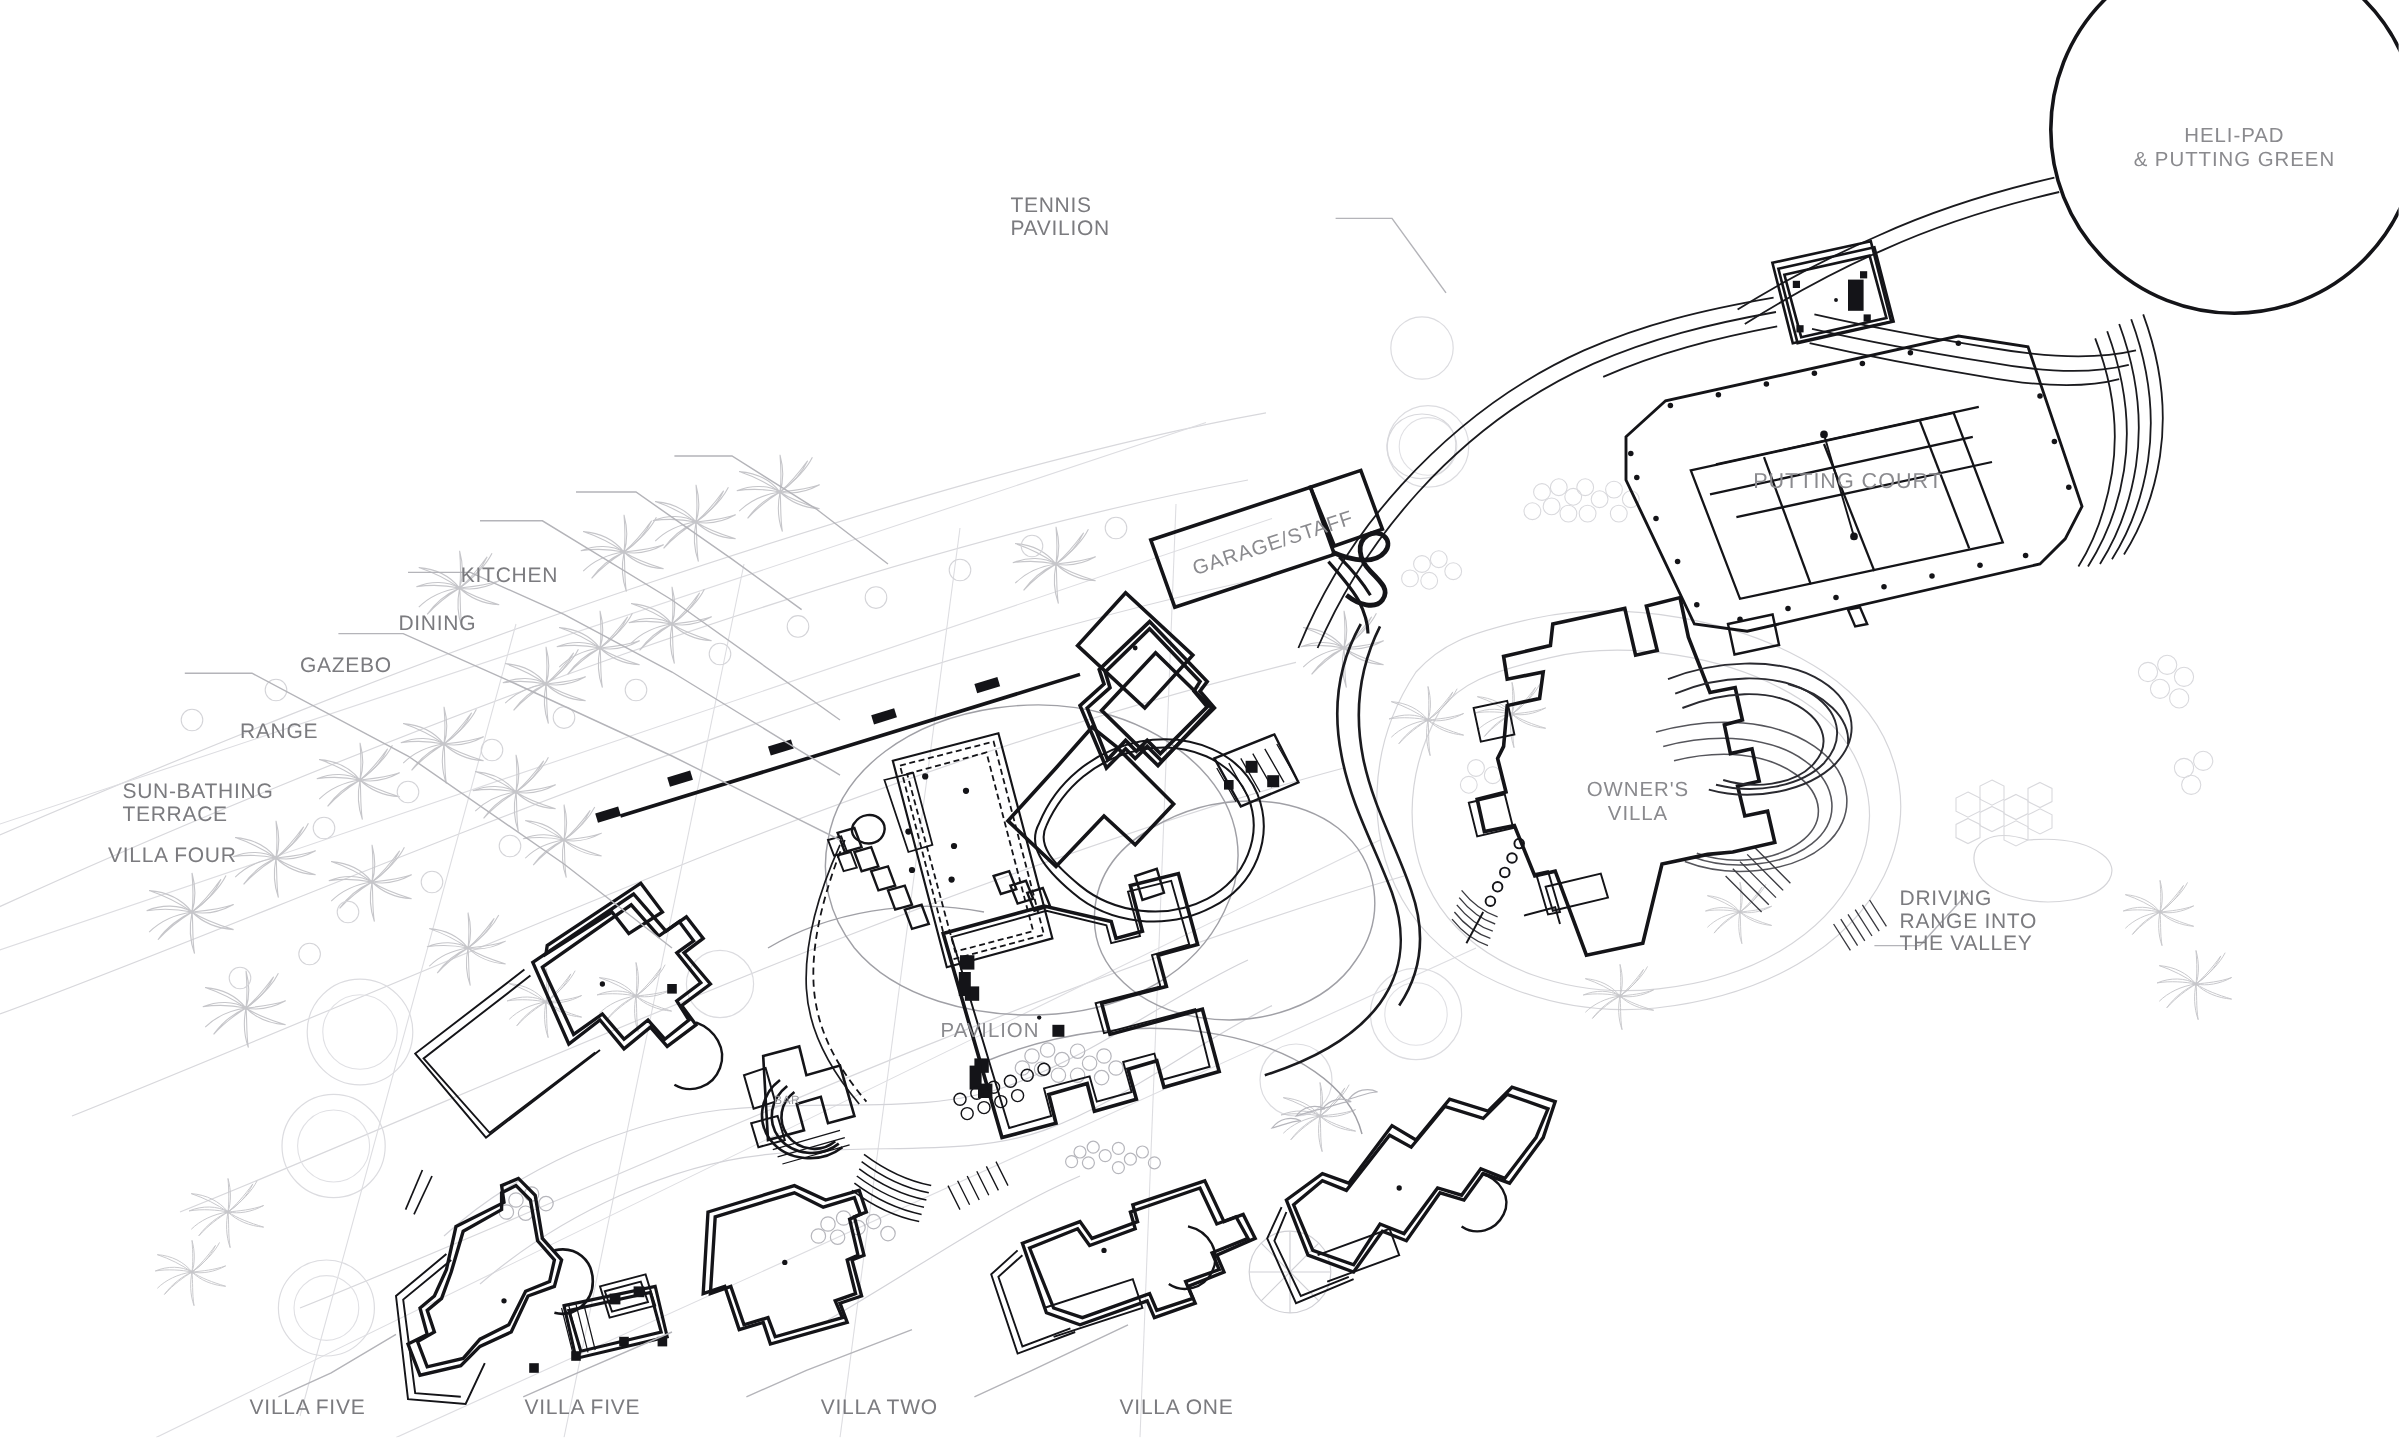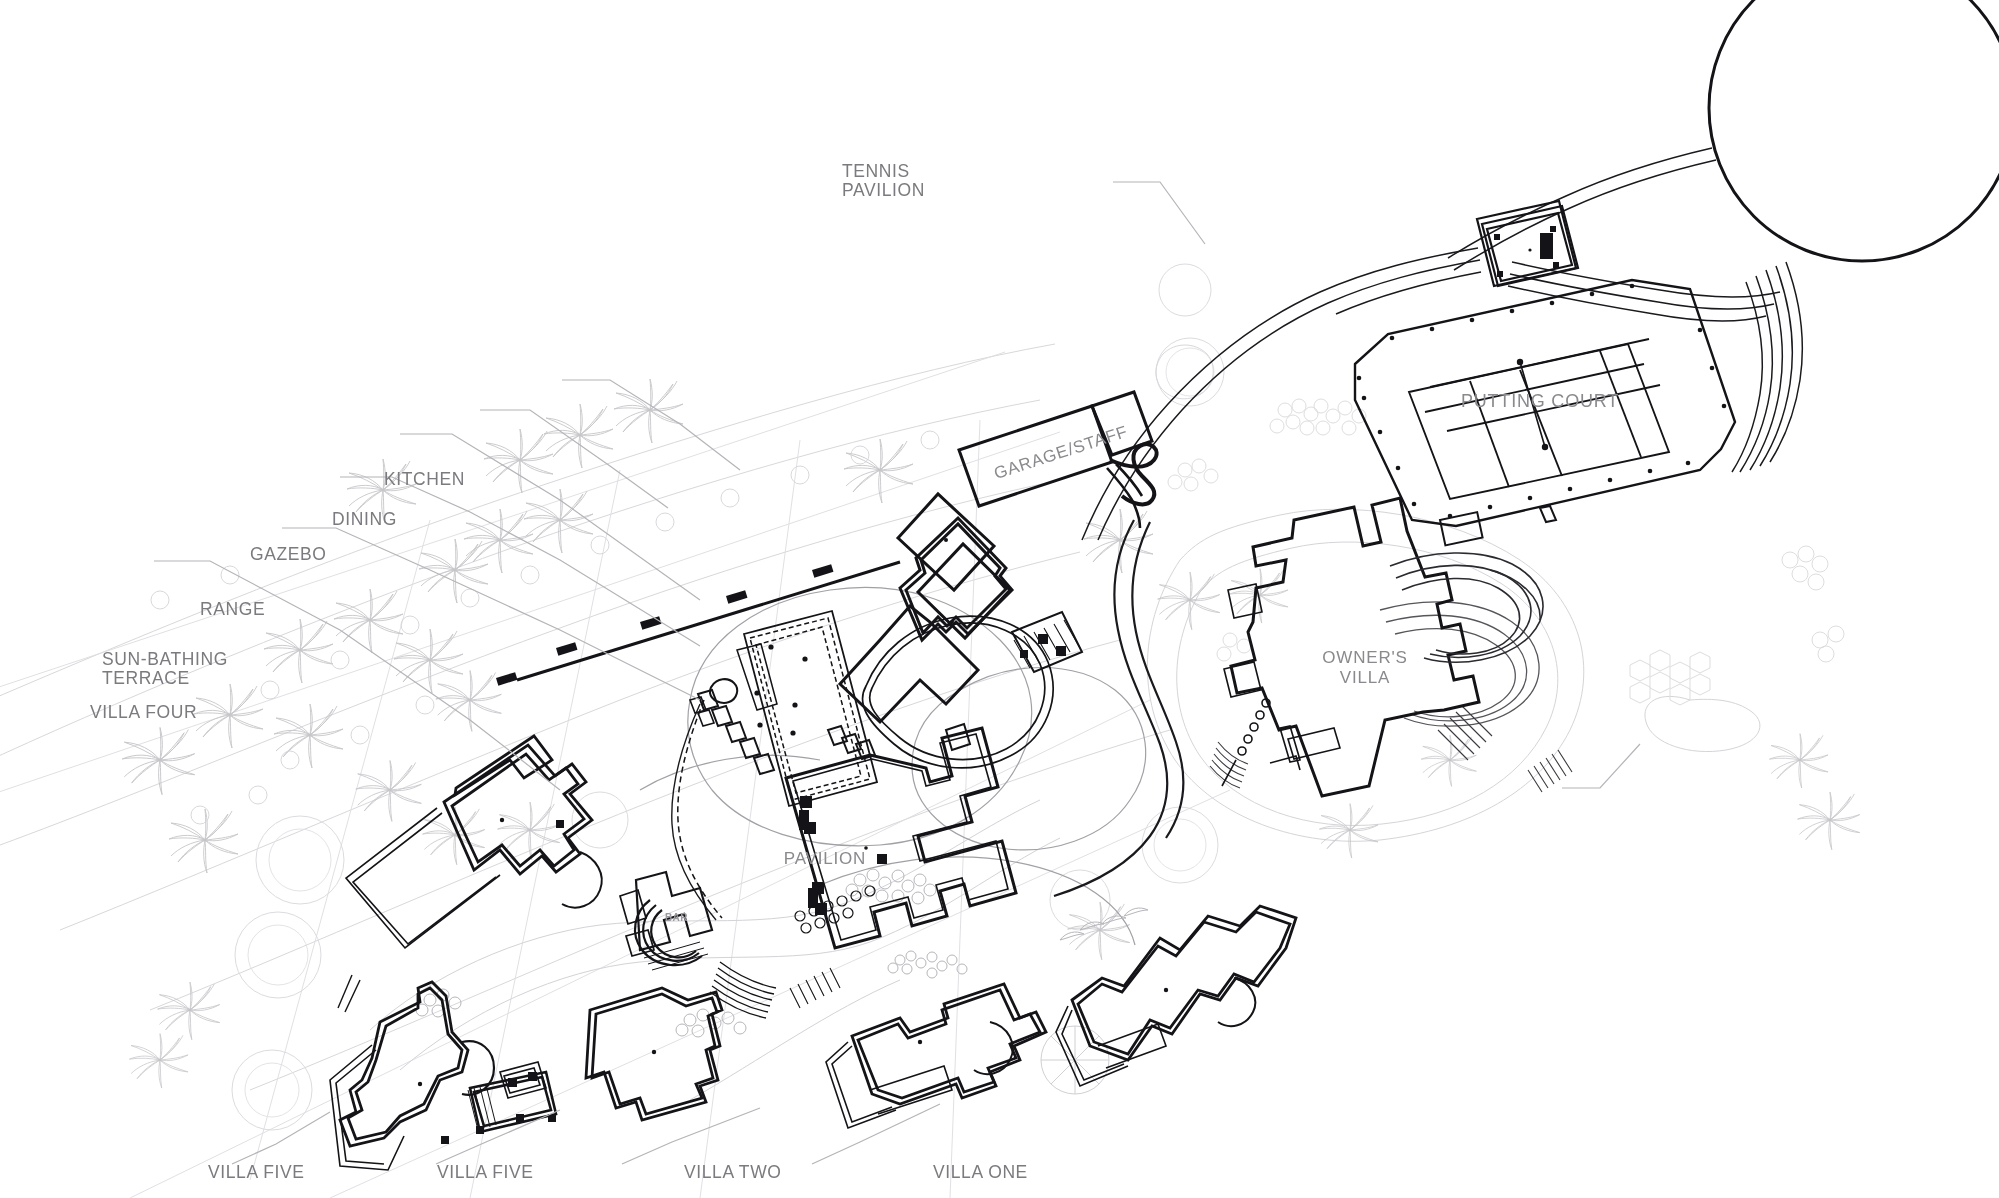--- a/index.html
+++ b/index.html
@@ -42,22 +42,21 @@
     line-height: 20px;
     white-space: pre-line;
     text-align: center;
     font-weight: 400;
   }
   .tiny-label {
     position: absolute;
     color: #9a9a9e;
     font-size: 10px;
     letter-spacing: 0.4px;
-    font-weight: 700;
-    margin-left: 20px;
+    font-weight: 400;
   }
 </style>
 </head>
 <body>
 
 <div id="plan">
 
   <svg class="layer" viewBox="0 0 1999 1198" xmlns="http://www.w3.org/2000/svg">
     <defs>
       <g id="palm">
@@ -746,29 +745,34 @@
 
   <div class="callout-label r" style="left:250px; top:545px; width:180px;">GAZEBO</div>
 
   <div class="callout-label r" style="left:200px; top:600px; width:180px;">RANGE</div>
 
   <div class="callout-label r" style="left:102px; top:650px; width:180px;">SUN-BATHING
 TERRACE</div>
 
   <div class="callout-label" style="left:90px; top:703px; width:180px;">VILLA FOUR</div>
 
+  <div class="callout-label" style="left:1583px; top:739px; width:210px;">DRIVING
+RANGE INTO
+THE VALLEY</div>
 
   <div class="callout-label" style="left:208px; top:1163px; width:170px;">VILLA FIVE</div>
 
   <div class="callout-label" style="left:437px; top:1163px; width:180px;">VILLA FIVE</div>
 
   <div class="callout-label" style="left:684px; top:1163px; width:170px;">VILLA TWO</div>
 
   <div class="callout-label" style="left:933px; top:1163px; width:170px;">VILLA ONE</div>
 
+  <div class="inplan-label" style="left:1742px; top:103px; width:240px;">HELI-PAD
+&amp; PUTTING GREEN</div>
 
   <div class="inplan-label" style="left:1440px; top:391px; width:200px; font-size:18px;">PUTTING COURT</div>
 
   <div class="inplan-label" style="left:961px; top:443px; width:200px; transform:rotate(-18deg); transform-origin:50% 50%;">GARAGE/STAFF</div>
 
   <div class="inplan-label" style="left:1265px; top:648px; width:200px;">OWNER'S
 VILLA</div>
 
   <div class="inplan-label" style="left:725px; top:849px; width:200px;">PAVILION</div>
 

